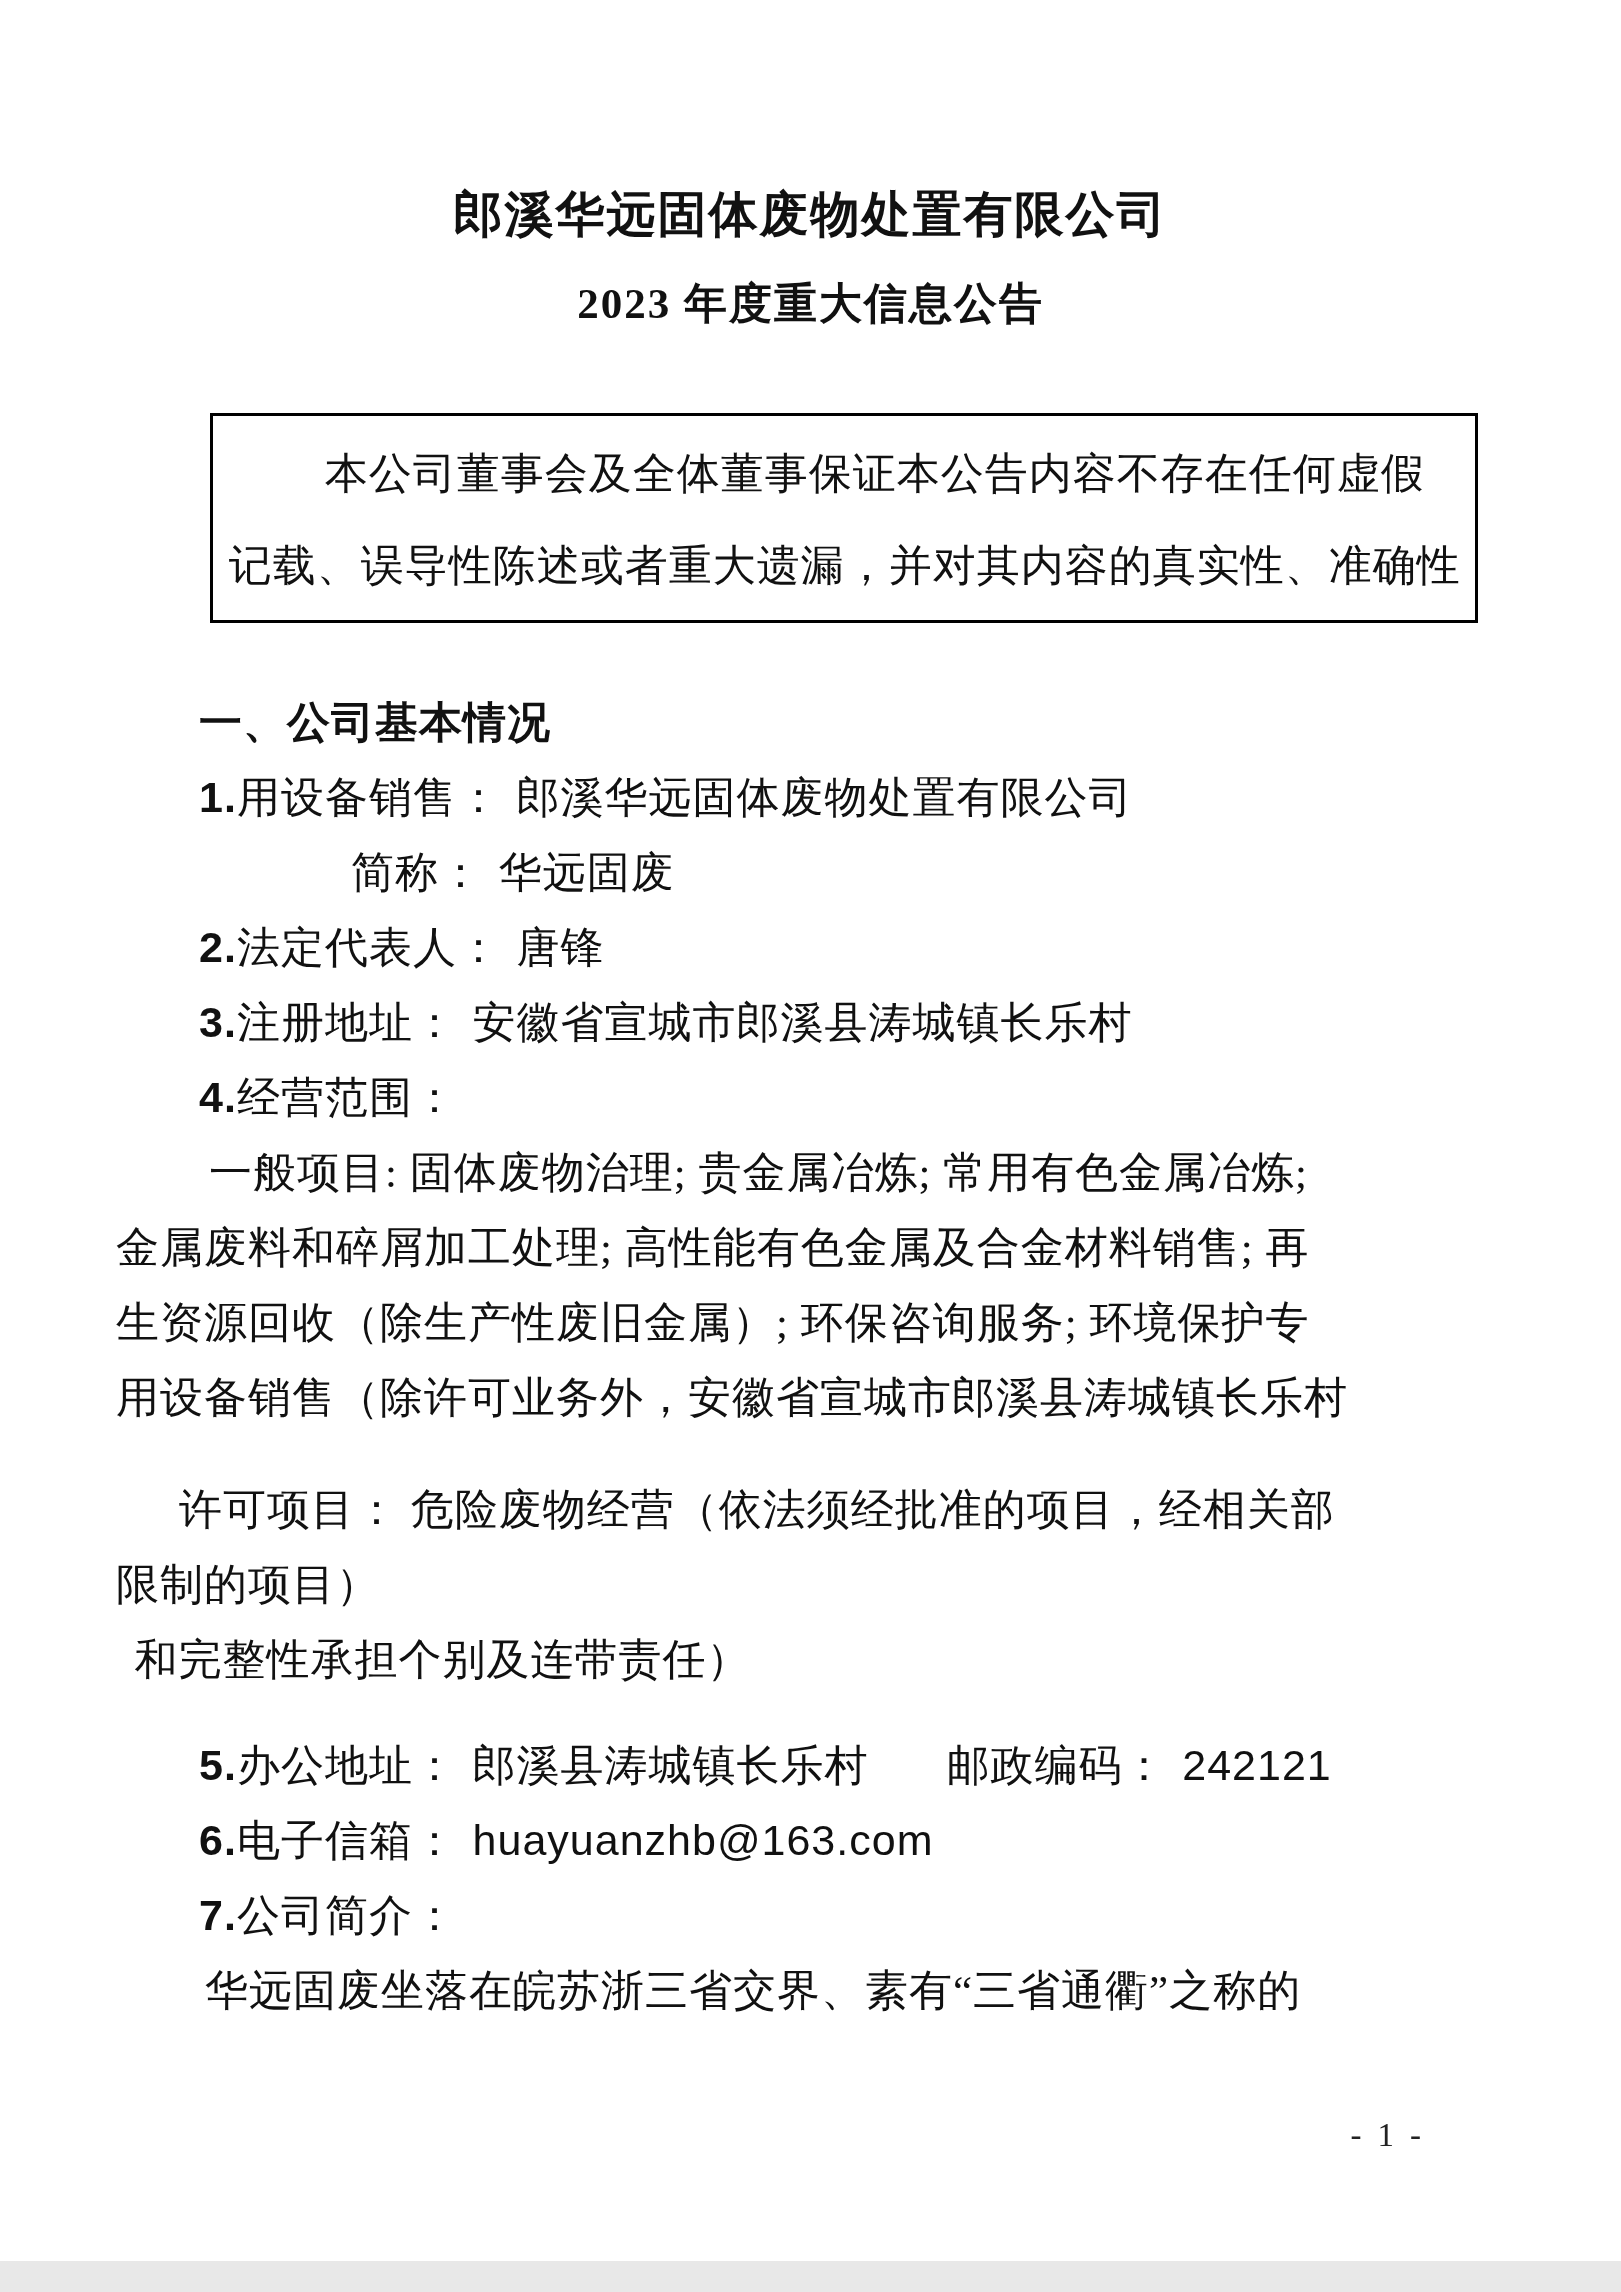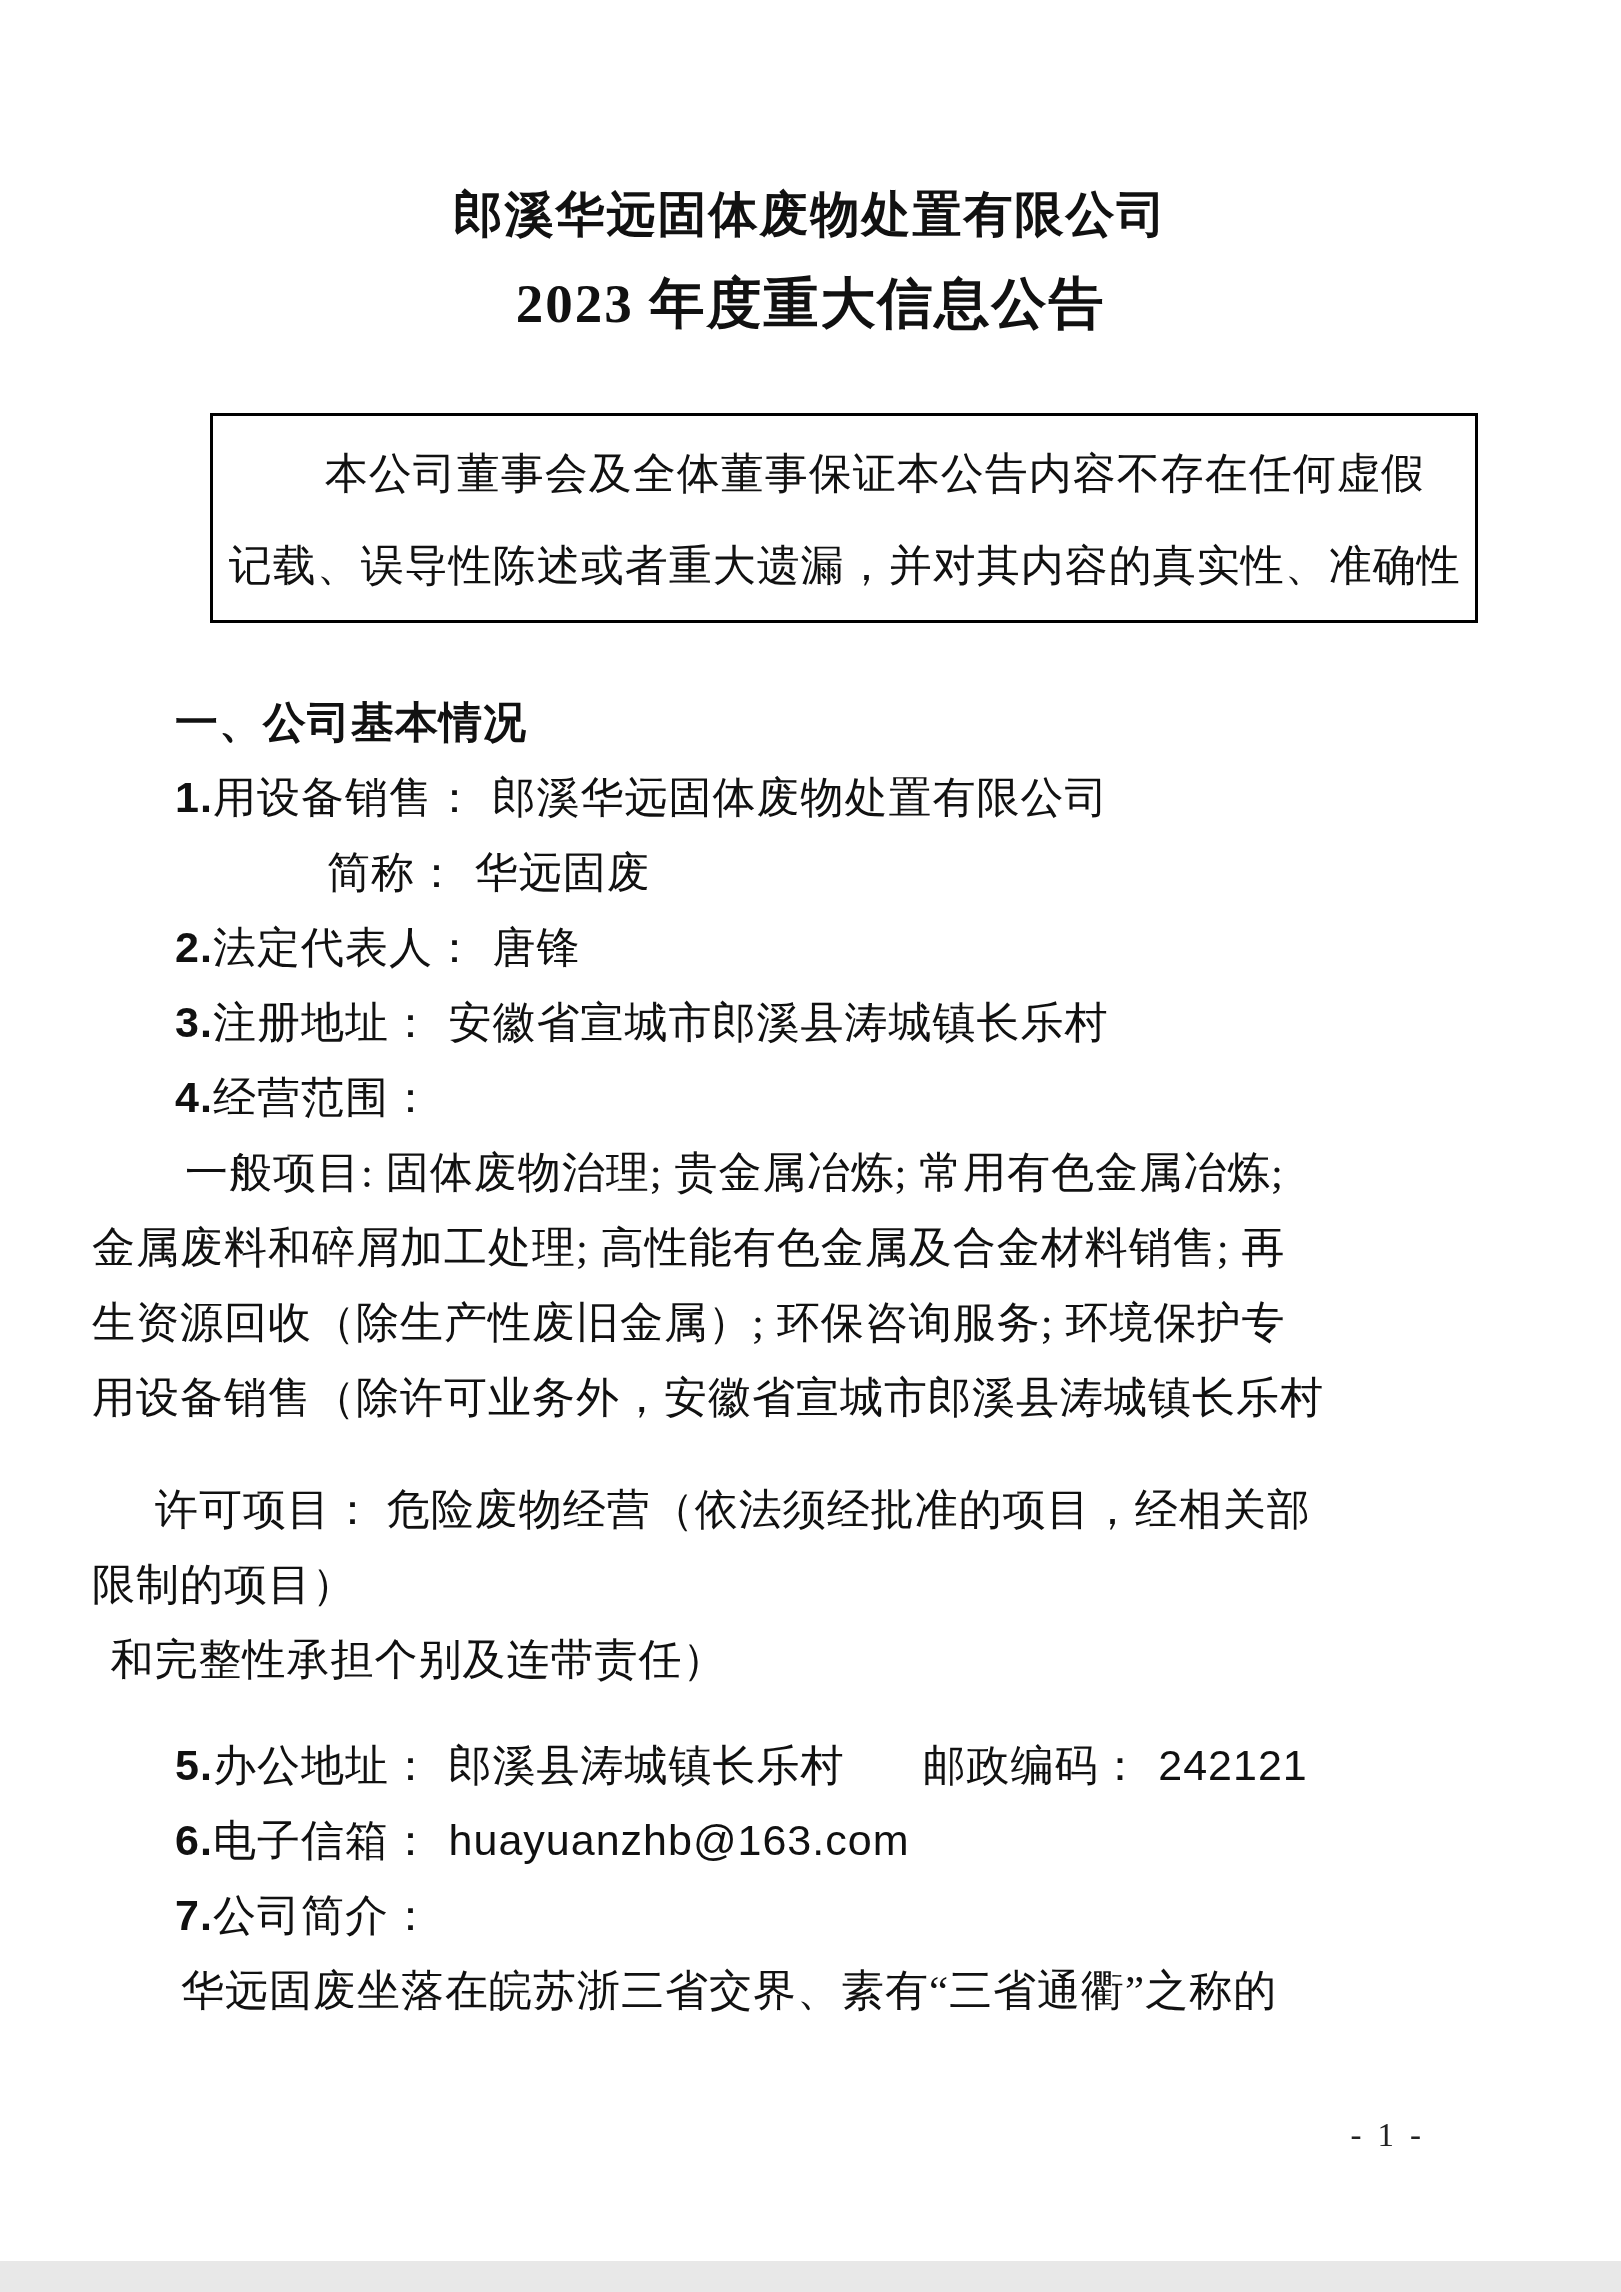--- a/index.html
+++ b/index.html
@@ -16,36 +16,36 @@
     padding-top:186px;
     margin:0;
     text-align:center;
     font-size:49px; font-weight:bold;
     line-height:57px; letter-spacing:2px;
     white-space:nowrap;
   }
   .subtitle {
     margin:33px 0 0 0;
     text-align:center;
-    font-size:55px; font-weight:bold;
+    font-size:43px; font-weight:bold;
     line-height:55px; letter-spacing:2px;
     white-space:nowrap;
   }
   .disclaimer-box {
     margin:82px 143px 0 210px;
     border:3.9px solid #000;
     padding:9.8px 11.8px 5.9px 11.8px;
   }
   .disclaimer-box p {
     margin:4px;
     font-size:43px; line-height:88px;
     letter-spacing:1px; white-space:nowrap;
   }
   .disclaimer-box p.first { text-indent:96px; }
-  .body-block { margin:61px 0 0 92px; }
+  .body-block { margin:61px 0 0 116px; }
   .line {
     margin:0;
     font-size:43px; line-height:75px;
     letter-spacing:1px; white-space:nowrap;
   }
   .heading {
     font-weight:bold;
     font-family:"Liberation Sans","DejaVu Sans",sans-serif;
     text-indent:83px;
     line-height:76px;

